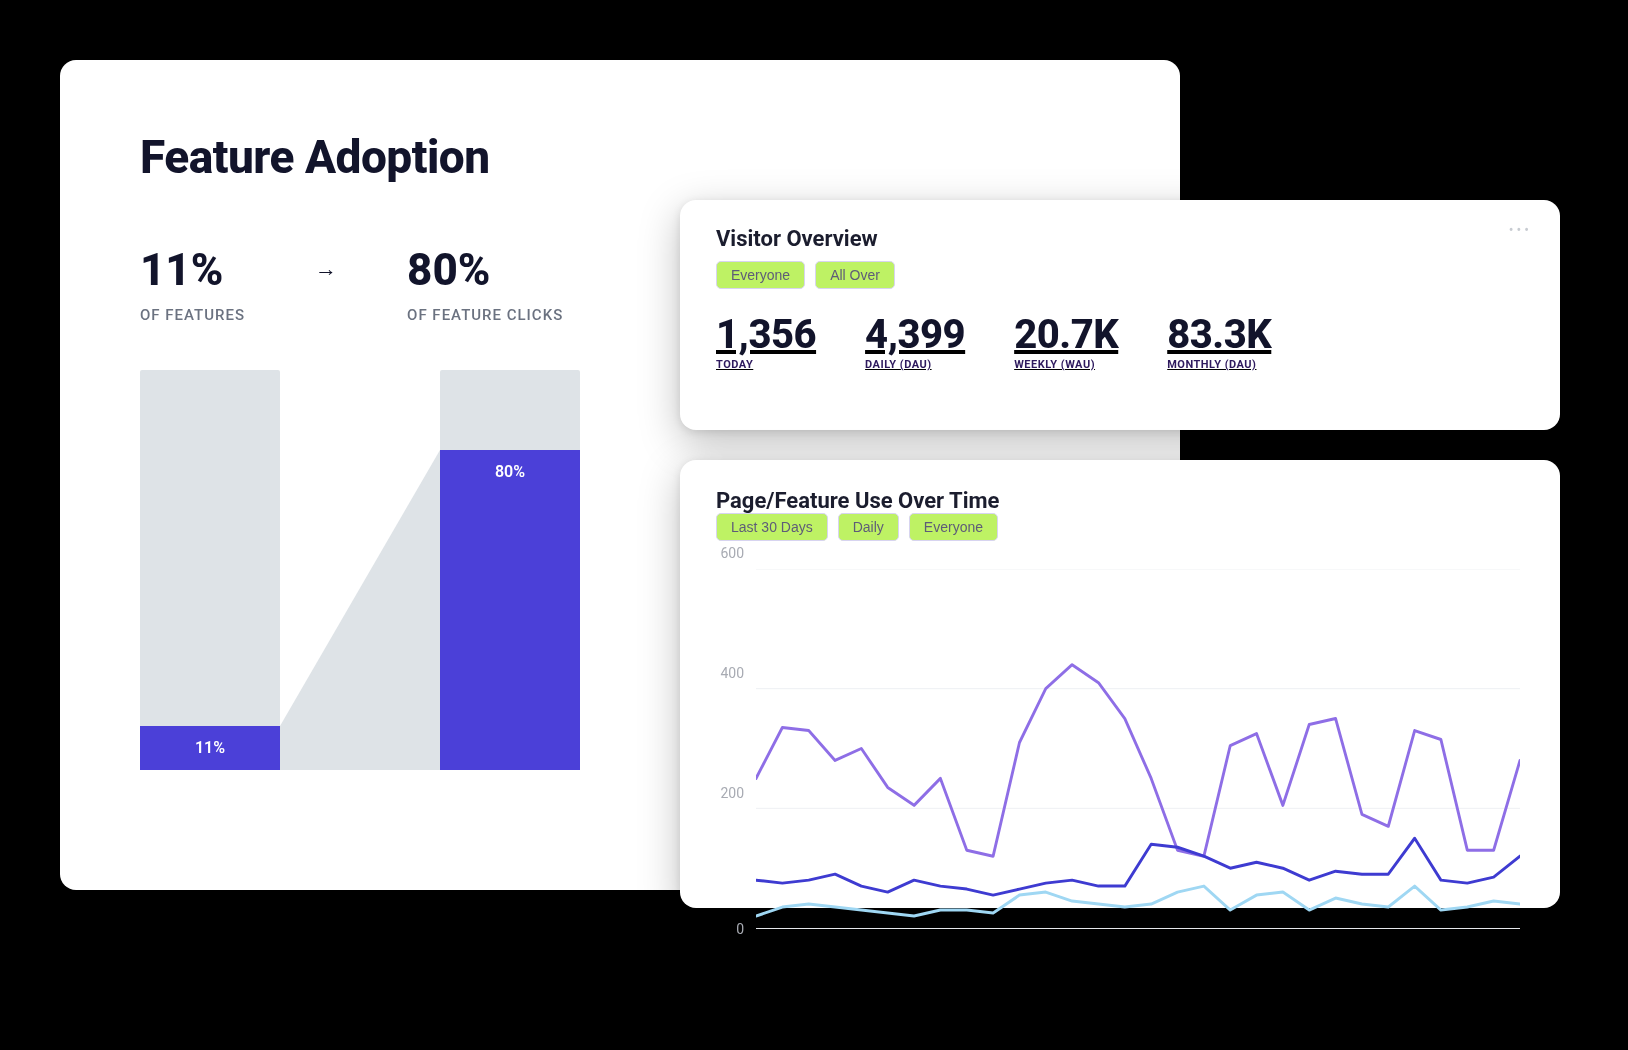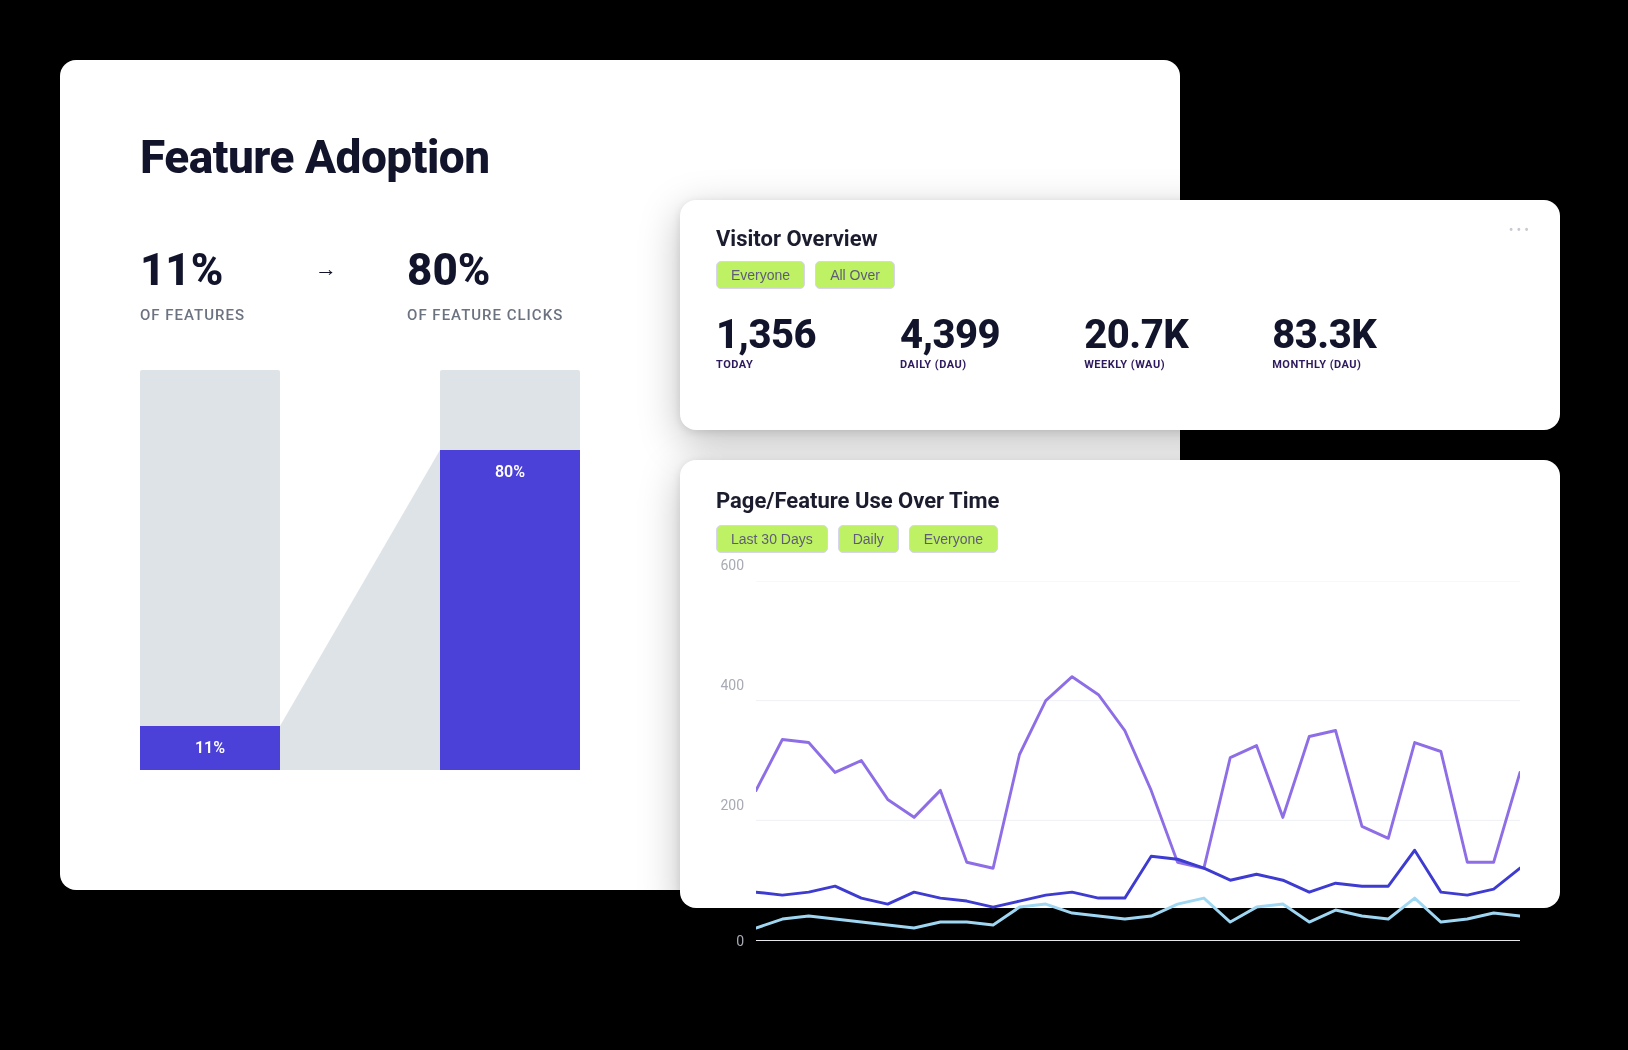--- a/index.html
+++ b/index.html
@@ -111,22 +111,23 @@
     border: 1px solid #D7D4F0;
     border-radius: 5px;
     padding: 5px 14px;
     font-size: 14px;
     color: #5E5C78;
     background: #bef264;
     cursor: pointer;
   }
   .vo-stats {
     display: flex;
-    gap: 84px;
+    gap: 49px;
     margin-top: 22px;
+    text-decoration: underline;
   }
   .vo-stat-value {
     font-size: 40px;
     font-weight: 800;
     color: #12142B;
     letter-spacing: -0.5px;
   }
   .vo-stat-label {
     font-size: 11px;
     font-weight: 700;
@@ -148,21 +149,21 @@
     top: 460px;
     width: 880px;
     height: 448px;
     padding: 28px 36px 24px 36px;
   }
   .pf-title {
     font-size: 22px;
     font-weight: 700;
     color: #1B1D2E;
   }
-  .pf-filters { margin-top: 12px; display: flex; gap: 10px; }
+  .pf-filters { display: flex; gap: 10px; }
   .pf-chart {
     margin-top: 28px;
     height: 380px;
     position: relative;
   }
   .pf-ylabels {
     position: absolute;
     left: 0;
     top: 0;
     bottom: 20px;

